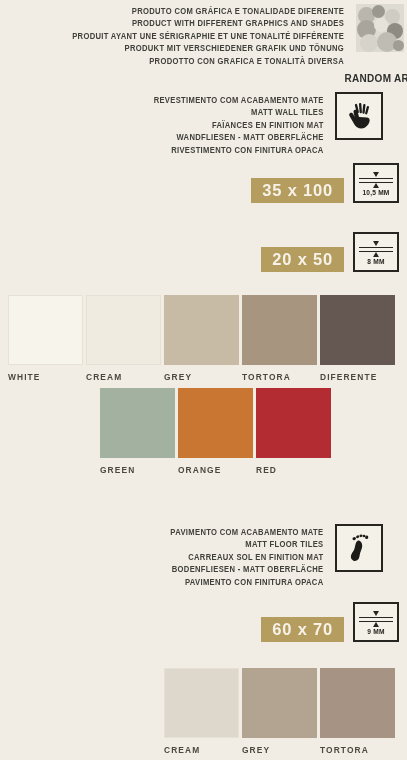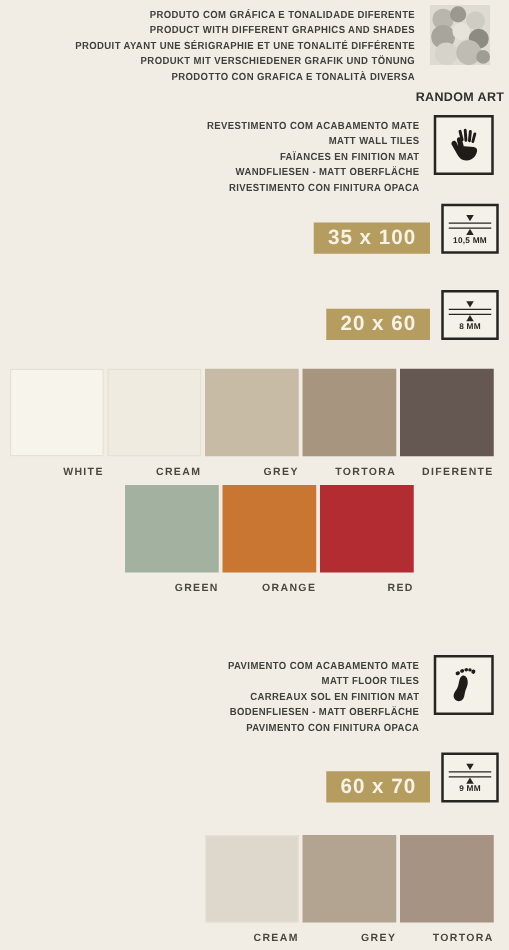--- a/index.html
+++ b/index.html
@@ -37,21 +37,21 @@
   }
   .lang-block .line { white-space: nowrap; display: block; }
 
   
   .header {
     position: absolute;
     top: 4px; left: 0; right: 0;
     display: flex;
     align-items: flex-start;
     justify-content: flex-end;
-    padding-right: 12px;
+    padding-right: 0;
   }
   .header-text { padding-top: 2px; padding-right: 10px; }
 
   .random-art {
     width: 54px;
     display: flex;
     flex-direction: column;
     align-items: center;
   }
   .random-art-swatch {
@@ -75,21 +75,21 @@
     white-space: nowrap;
   }
 
   
   .section-head {
     position: absolute;
     left: 0; right: 0;
     display: flex;
     align-items: flex-start;
     justify-content: flex-end;
-    padding-right: 12px;
+    padding-right: 24px;
   }
   .section-head .lang-block { padding-right: 12px; padding-top: 3px; }
 
   .icon-box {
     width: 48px;
     height: 48px;
     border: 2.5px solid #26251f;
     background: #f4f1e9;
     box-sizing: border-box;
     display: flex;
@@ -165,21 +165,21 @@
   
   .swatch-row {
     position: absolute;
     display: flex;
   }
   .swatch-cell {
     width: 75px;
     margin-right: 3px;
     display: flex;
     flex-direction: column;
-    align-items: flex-end;
+    align-items: flex-start;
   }
   .swatch-chip {
     width: 75px;
     height: 70px;
     position: relative;
   }
   .swatch-chip.bordered::after {
     content: "";
     position: absolute;
     inset: 0;
@@ -255,21 +255,21 @@
         <span class="arw down"></span>
         <span class="bar top"></span>
         <span class="bar bot"></span>
         <span class="arw up"></span>
       </div>
       <div class="thick-label">10,5 MM</div>
     </div>
   </div>
 
   <div class="size-row" style="top:232px;">
-    <div class="size-badge">20 x 60</div>
+    <div class="size-badge">20 x 50</div>
     <div class="thick-box">
       <div class="thick-graphic">
         <span class="arw down"></span>
         <span class="bar top"></span>
         <span class="bar bot"></span>
         <span class="arw up"></span>
       </div>
       <div class="thick-label">8 MM</div>
     </div>
   </div>

